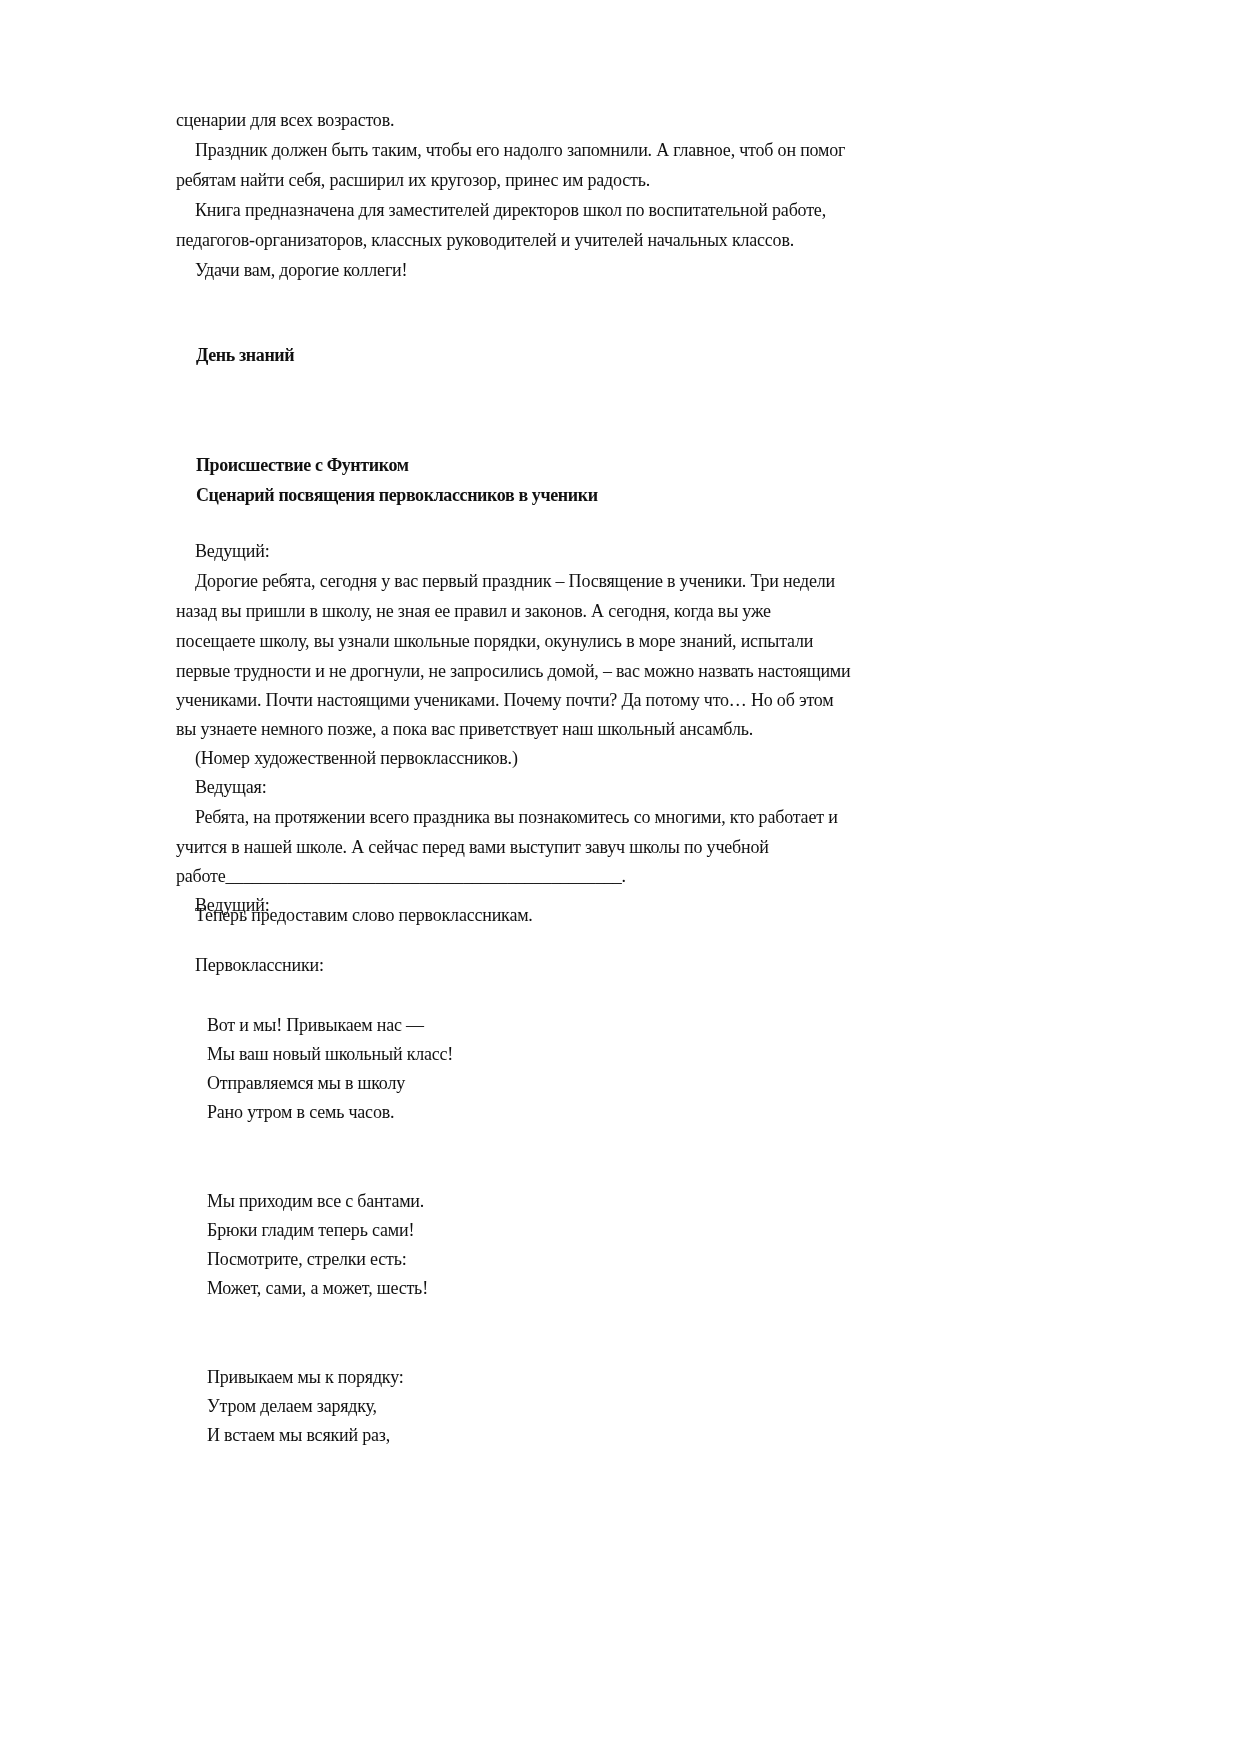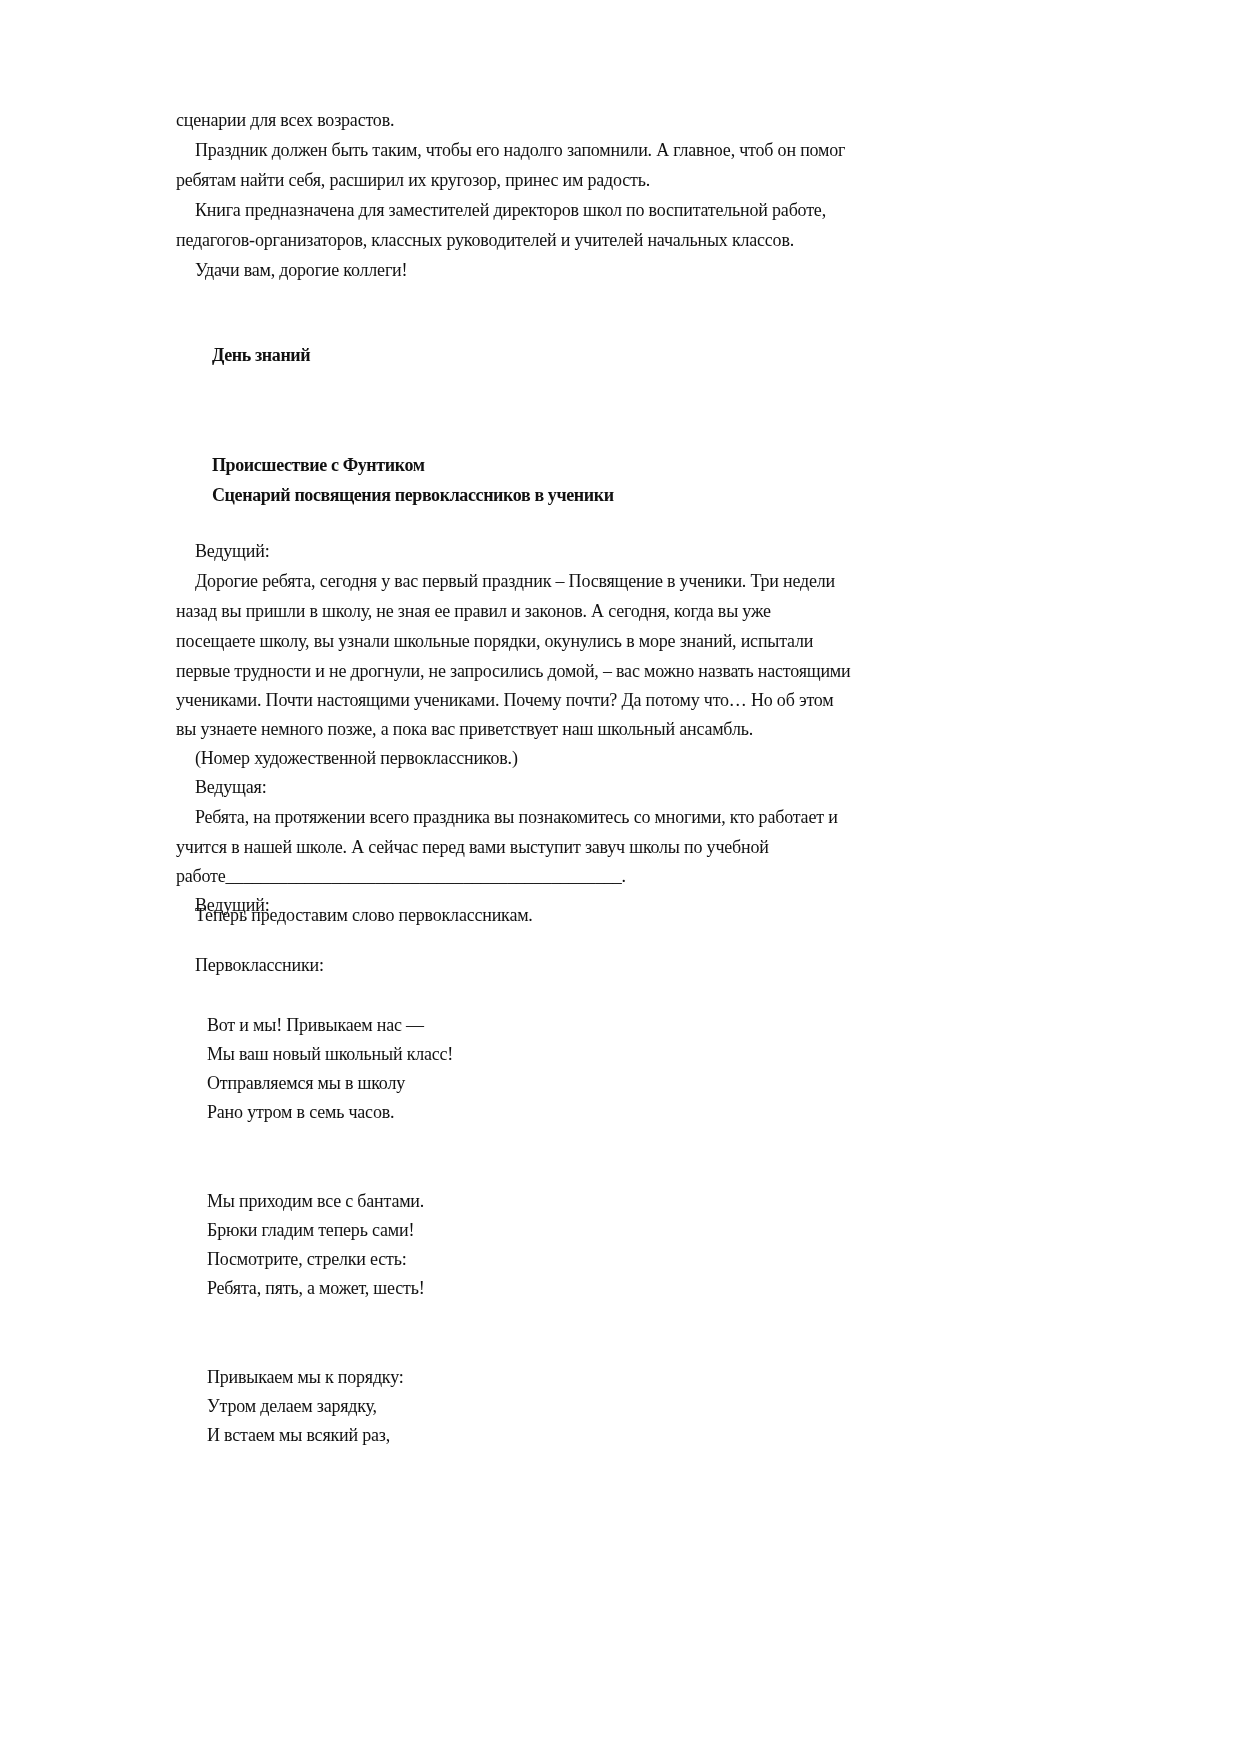--- a/index.html
+++ b/index.html
@@ -25,21 +25,21 @@
       position: absolute;
       left: 0;
       white-space: nowrap;
       font-size: 18px;
       line-height: 30px;
       letter-spacing: -0.2px;
     }
     .ind { left: 19px; }
     .heading {
       font-weight: bold;
-      left: 36px;
+      left: 20px;
       letter-spacing: -0.4px;
     }
     .verse { left: 31px; }
   </style>
 </head>
 <body>
 
 <div class="page">
 
   <div class="line" style="top:105px">сценарии для всех возрастов.</div>
@@ -71,19 +71,19 @@
   <div class="line ind" style="top:950px">Первоклассники:</div>
 
   <div class="line verse" style="top:1010px">Вот и мы! Привыкаем нас —</div>
   <div class="line verse" style="top:1039px">Мы ваш новый школьный класс!</div>
   <div class="line verse" style="top:1068px">Отправляемся мы в школу</div>
   <div class="line verse" style="top:1097px">Рано утром в семь часов.</div>
 
   <div class="line verse" style="top:1186px">Мы приходим все с бантами.</div>
   <div class="line verse" style="top:1215px">Брюки гладим теперь сами!</div>
   <div class="line verse" style="top:1244px">Посмотрите, стрелки есть:</div>
-  <div class="line verse" style="top:1273px">Ребята, пять, а может, шесть!</div>
+  <div class="line verse" style="top:1273px">Может, сами, а может, шесть!</div>
 
   <div class="line verse" style="top:1362px">Привыкаем мы к порядку:</div>
   <div class="line verse" style="top:1391px">Утром делаем зарядку,</div>
   <div class="line verse" style="top:1420px">И встаем мы всякий раз,</div>
 
 </div>
 
 </body></html>

